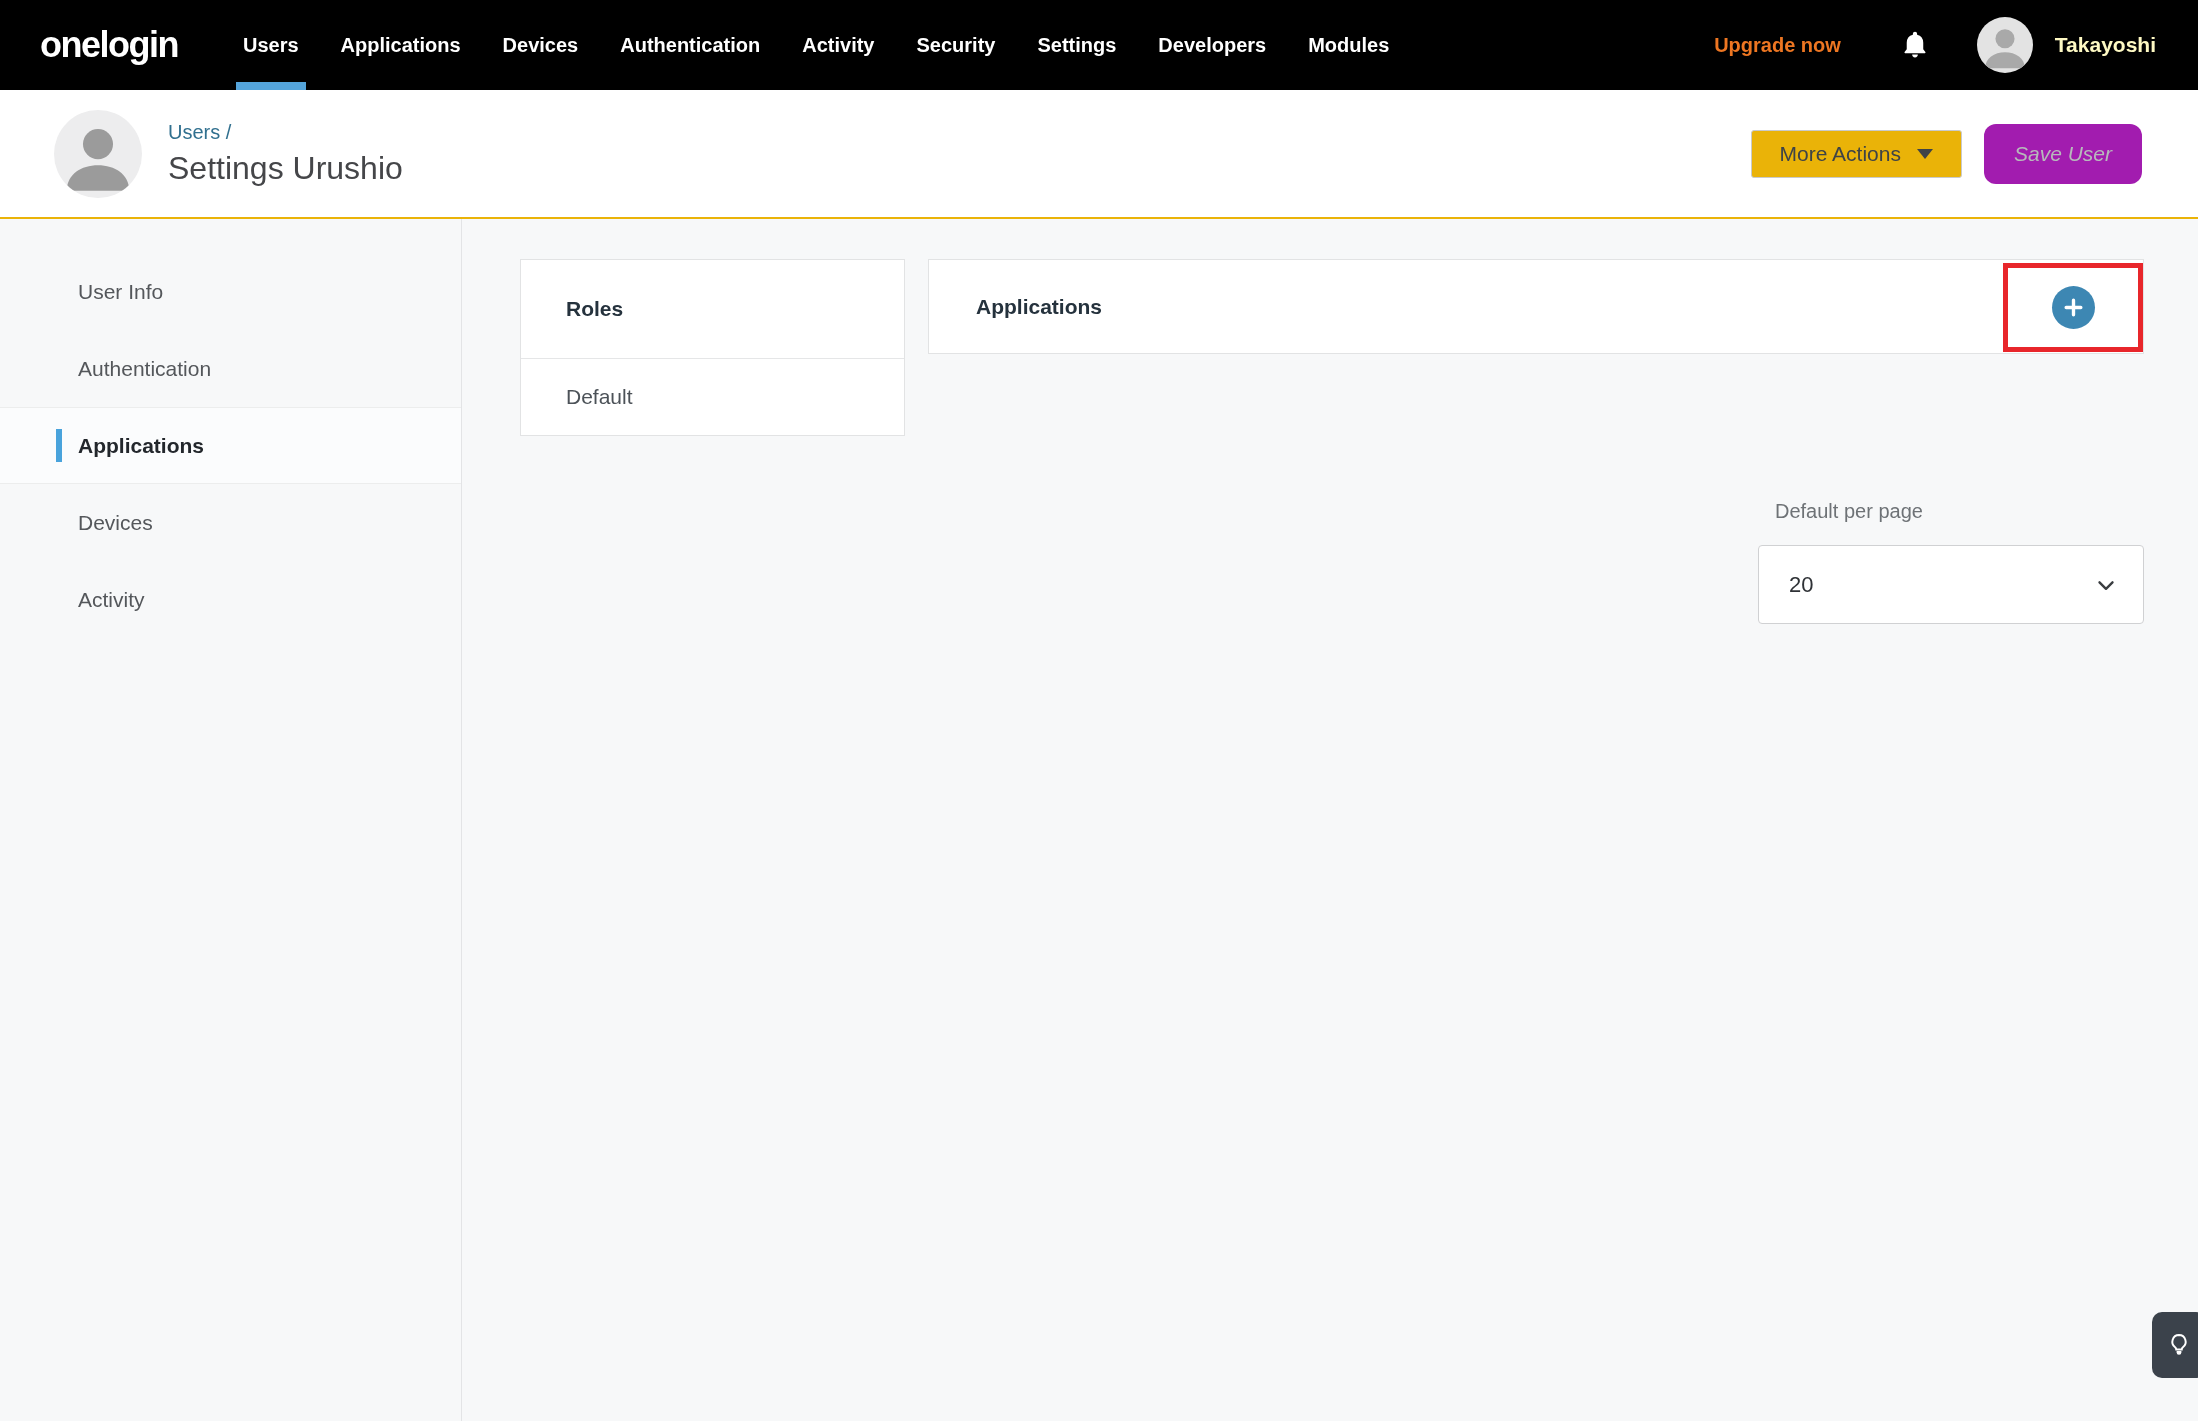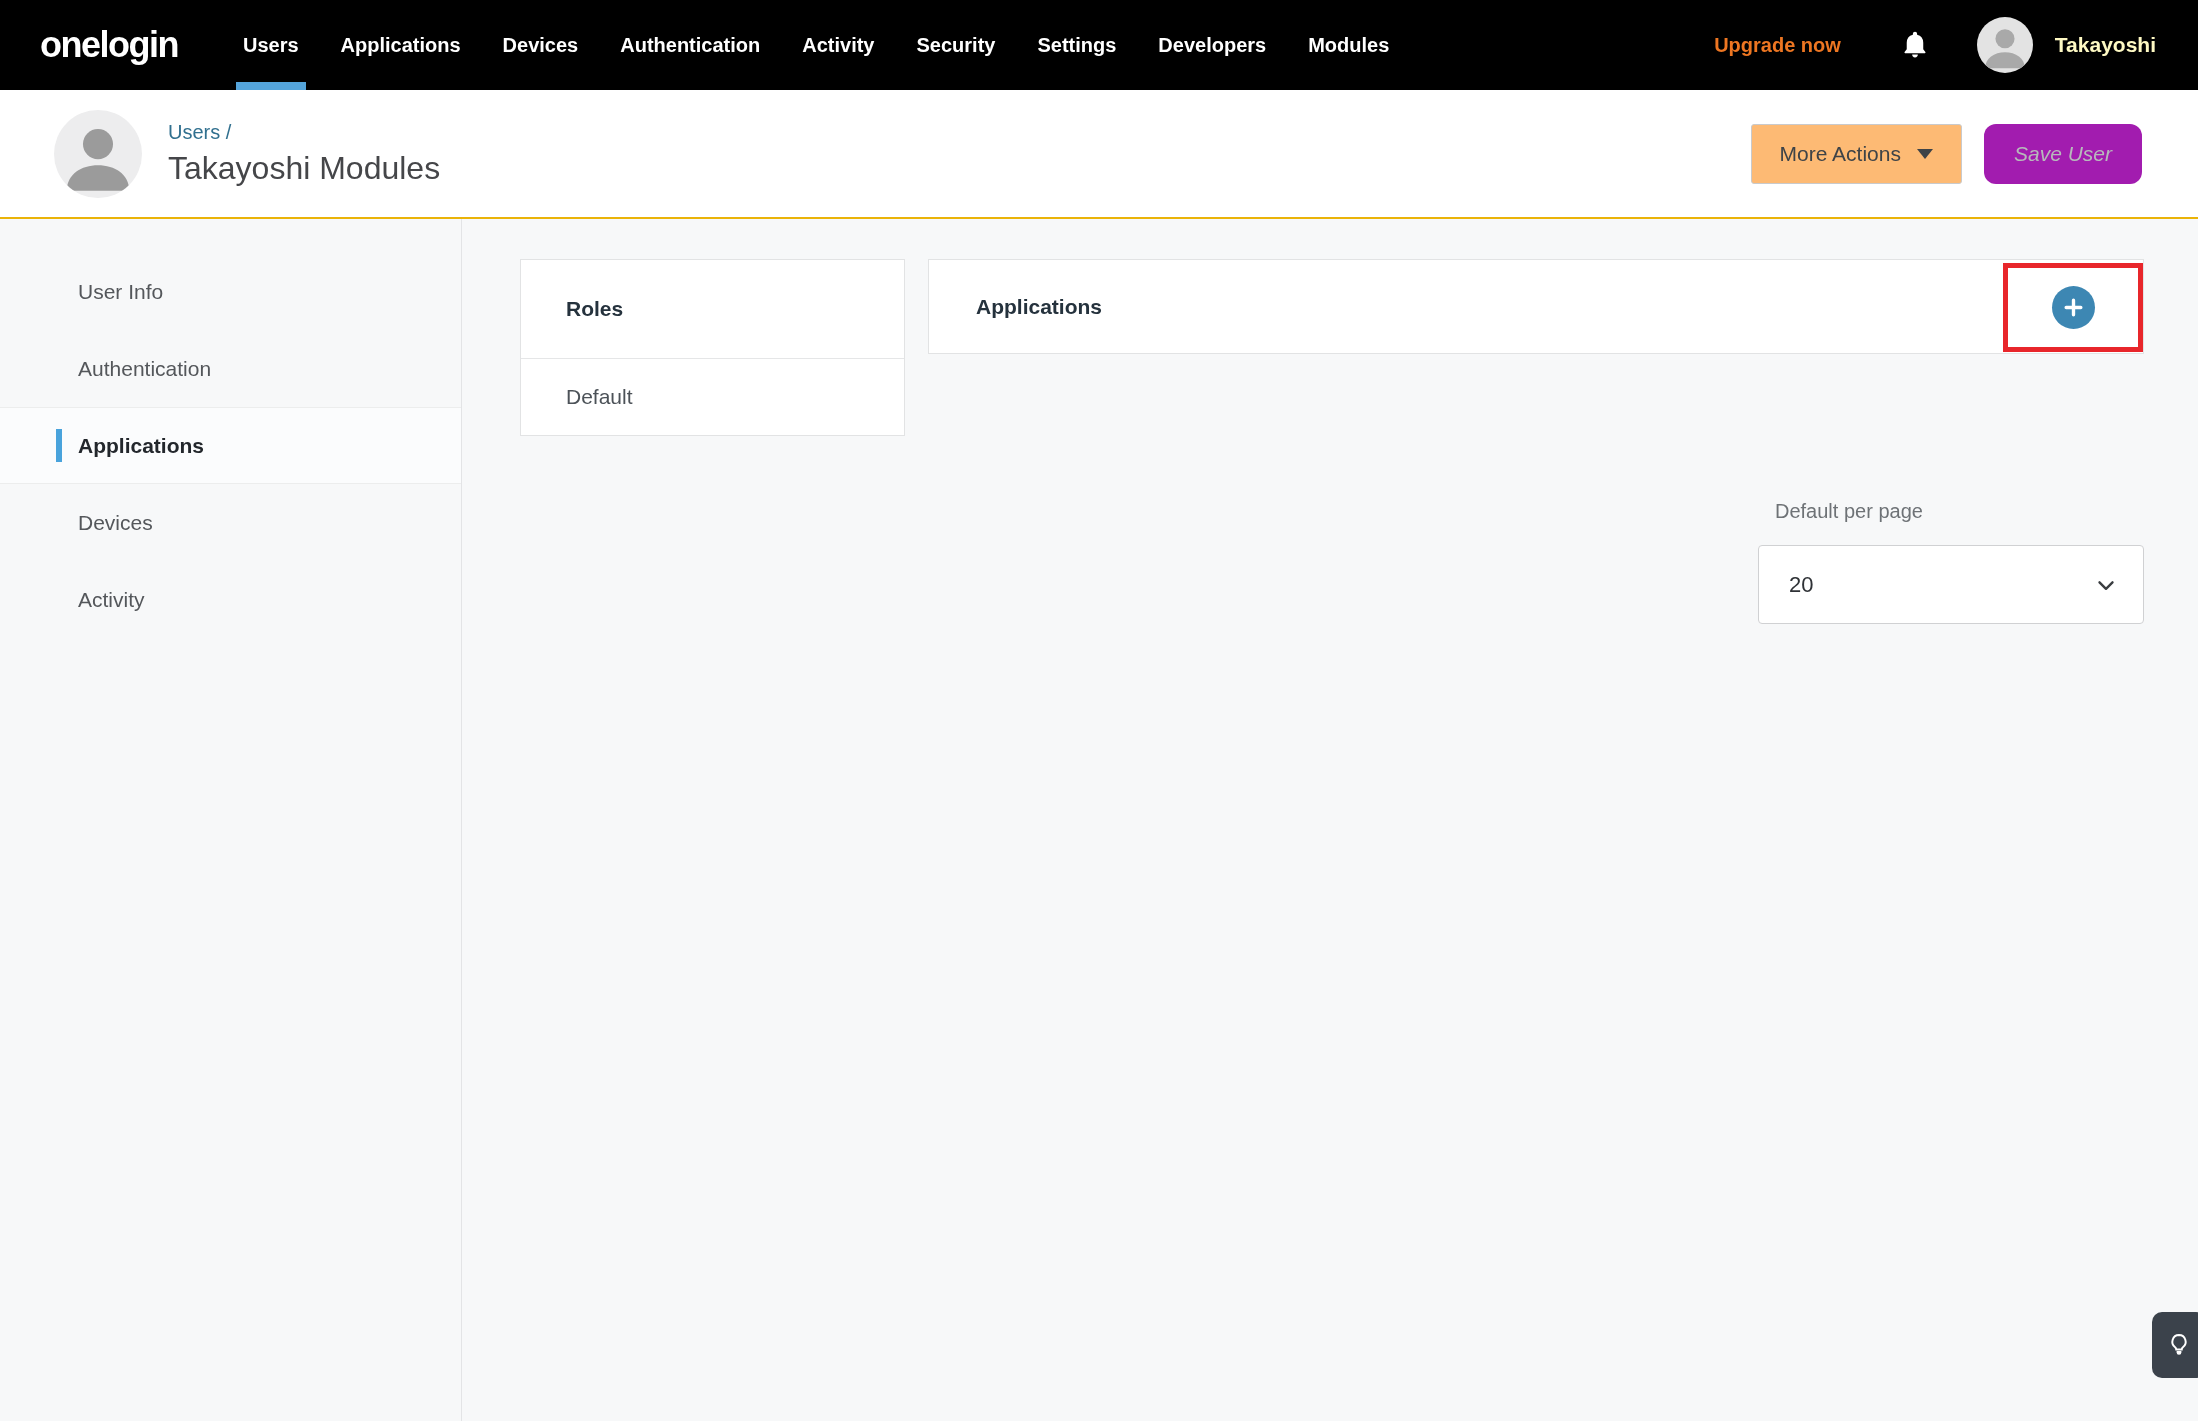--- a/index.html
+++ b/index.html
@@ -51,21 +51,21 @@
   }
   .header-avatar {
     width:88px; height:88px; border-radius:50%; background:#ededee; overflow:hidden;
     position:relative; flex:none; margin-right:26px;
   }
   .header-text { display:flex; flex-direction:column; justify-content:center; }
   .breadcrumb { color:#31708f; font-size:20px; margin-bottom:6px; cursor:pointer; }
   .page-title { color:#454649; font-size:32px; }
   .header-spacer { flex:1; }
   .btn-more {
-    height:60px; padding:0 28px; background:#fdba74; border:1px solid #c9cacc;
+    height:48px; padding:0 28px; background:#eab308; border:1px solid #c9cacc;
     border-radius:3px; font-size:21px; color:#3e4347; display:flex; align-items:center;
     gap:16px; cursor:pointer; font-family:inherit;justify-content:flex-end;
   }
   .caret-down {
     width:0; height:0; border-left:8px solid transparent; border-right:8px solid transparent;
     border-top:10px solid #3e4347; display:inline-block;
   }
   .btn-save {
     height:60px; padding:0 30px; background:#a21caf; border:none; border-radius:12px;
     font-size:21px; color:#b7b9bb; margin-left:22px; font-family:inherit; cursor:default;font-style:italic;
@@ -173,21 +173,21 @@
 
 <div class="page-header">
   <div class="header-avatar">
     <svg class="person" viewBox="0 0 24 24">
       <circle cx="12" cy="9.3" r="4.1" fill="#9b9b9b"></circle>
       <path d="M3.5 22c0-4.4 3.9-6.9 8.5-6.9s8.5 2.5 8.5 6.9z" fill="#9b9b9b"></path>
     </svg>
   </div>
   <div class="header-text">
     <div class="breadcrumb">Users /</div>
-    <div class="page-title">Takayoshi Modules</div>
+    <div class="page-title">Settings Urushio</div>
   </div>
   <div class="header-spacer"></div>
   <button class="btn-more">
     <span>More Actions</span>
     <span class="caret-down"></span>
   </button>
   <button class="btn-save">Save User</button>
 </div>
 
 <div class="page-body">

